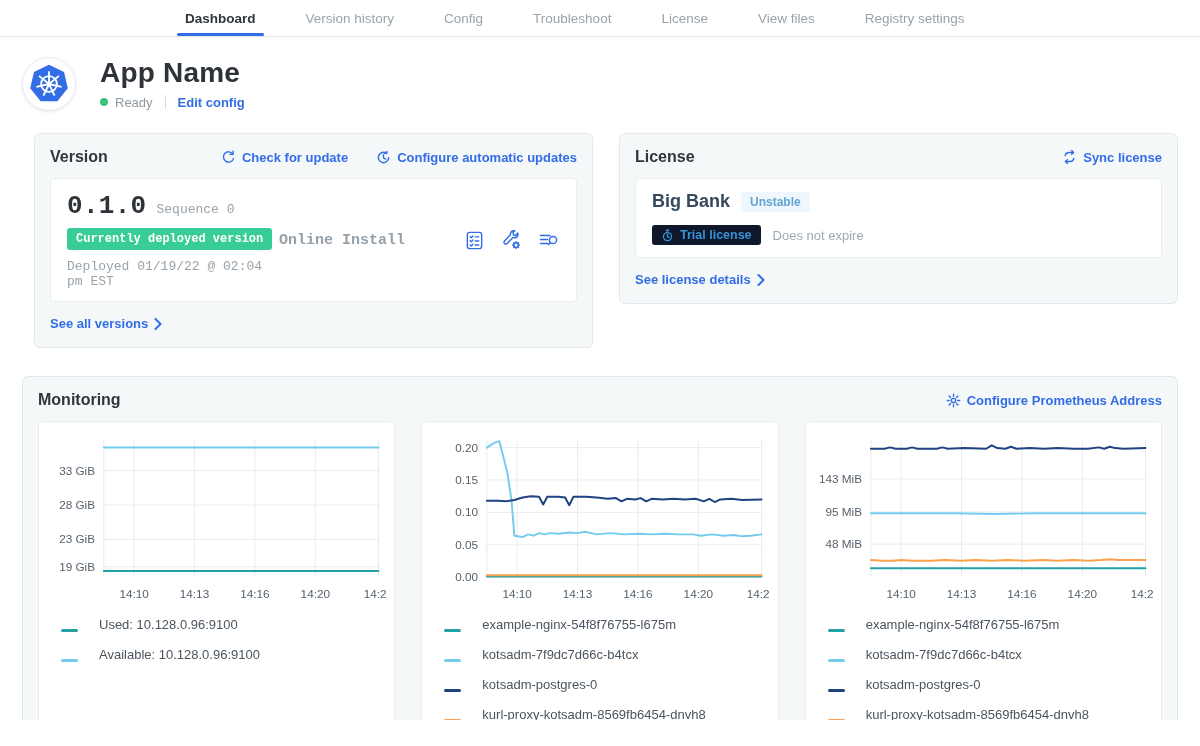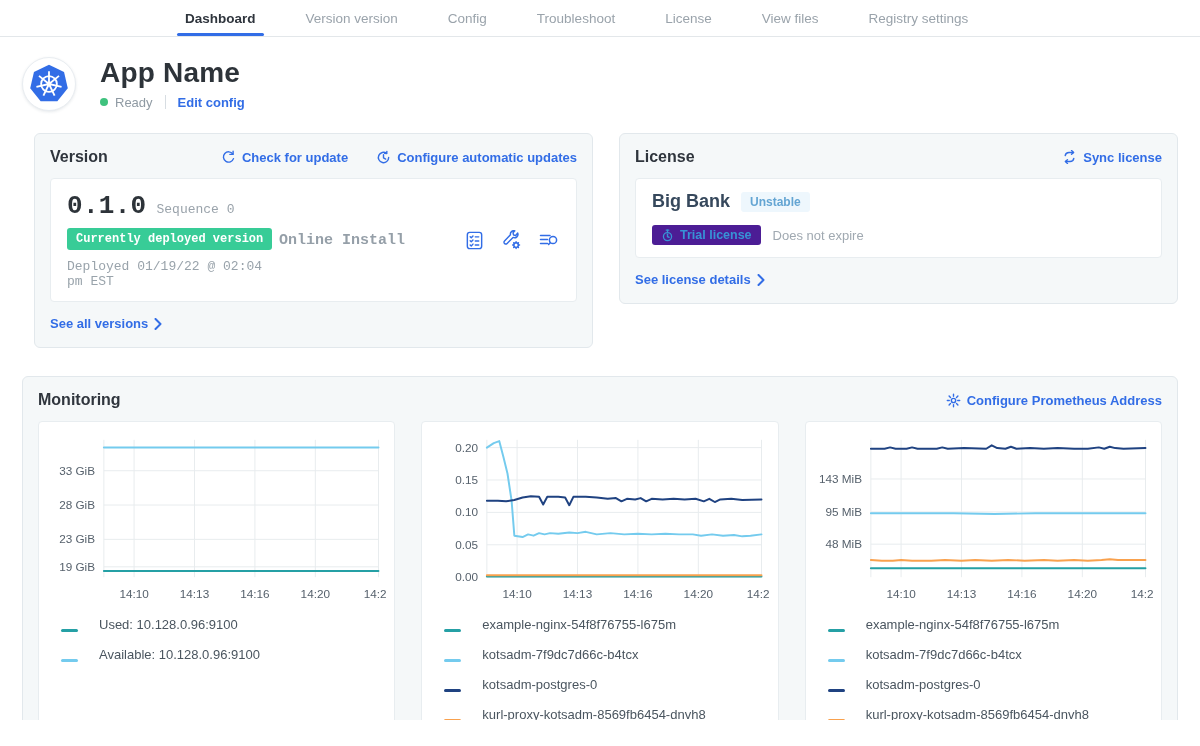--- a/index.html
+++ b/index.html
@@ -45,21 +45,21 @@
   .install-type { flex:1; font-size:15px; color:#959fa8; font-weight:700; }
   .ver-icons { display:flex; gap:16px; align-items:center; }
   .icon-btn { display:flex; cursor:pointer; background:none; border:none; padding:0; }
   .see-link { margin-top:14px; }
 
   
   .license-name-row { display:flex; align-items:center; gap:11px; }
   .license-name { font-size:18px; font-weight:700; color:#36485c; }
   .badge-light { background:#eef7fd; color:#64a5d3; font-size:12px; font-weight:600; padding:3px 9px; border-radius:3px; }
   .license-meta { display:flex; align-items:center; gap:12px; margin-top:13px; }
-  .badge-trial { display:inline-flex; align-items:center; gap:6px; background:#4c1d95; color:#3793d6; font-size:12.5px; font-weight:700; padding:3px 9px; border-radius:3px; }
+  .badge-trial { display:inline-flex; align-items:center; gap:6px; background:#0f172a; color:#3793d6; font-size:12.5px; font-weight:700; padding:3px 9px; border-radius:3px; }
   .expiry { font-size:13px; color:#a0a9b1; font-weight:500; }
 
   
   .monitoring { margin-top:28px; }
   .charts-row { display:flex; gap:26px; }
   .chart-card { flex:1 1 0; background:#fff; border:1px solid #e8edf0; border-radius:4px; padding:10px 8px 16px; display:flex; flex-direction:column; height:340px; }
   .chart-plot svg { display:block; }
   .grid { stroke:#e8ecee; stroke-width:1; }
   .tick { fill:#56616c; font-size:12px; font-family:"Liberation Sans",sans-serif; }
   .legend { list-style:none; margin:10px 0 0; padding:0 0 0 14px; }
@@ -71,21 +71,21 @@
   svg.ic-trial { stroke:#3793d6; fill:none; stroke-width:1.4; stroke-linecap:round; }
 </style>
 </head>
 <body>
 
 <div class="page">
 
   <nav class="topnav">
     <div class="tabs">
       <a class="tab active">Dashboard</a>
-      <a class="tab">Version version</a>
+      <a class="tab">Version history</a>
       <a class="tab">Config</a>
       <a class="tab">Troubleshoot</a>
       <a class="tab">License</a>
       <a class="tab">View files</a>
       <a class="tab">Registry settings</a>
     </div>
   </nav>
 
   <div class="content">
 

